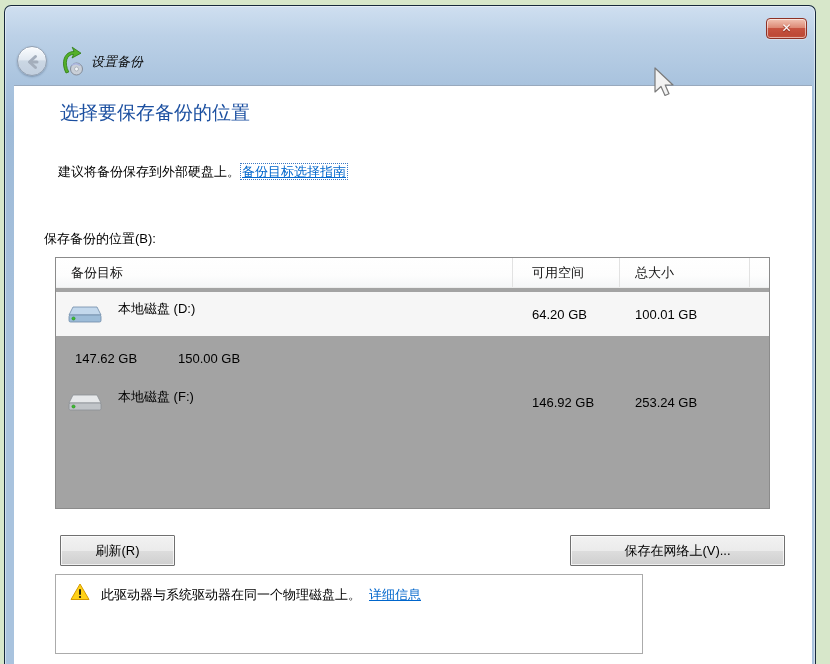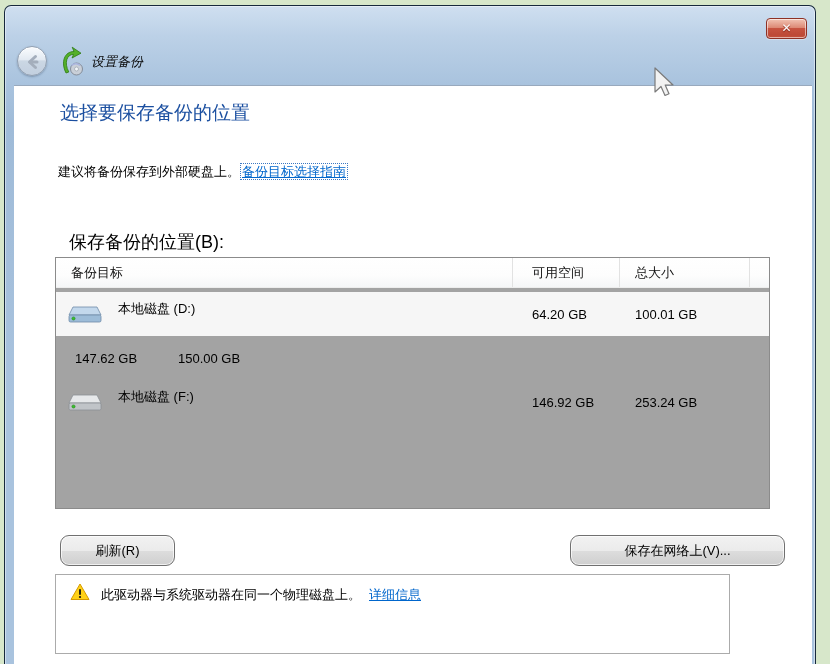--- a/index.html
+++ b/index.html
@@ -45,21 +45,21 @@
     position:absolute; left:9px; top:79px; width:798px; bottom:-40px; height:625px;
     background:#fff; border-top:1px solid #98a9bd;
   }
   .heading { position:absolute; left:46px; top:14px; font-size:19px; color:#1b4fa0; }
   .para { position:absolute; left:44px; top:77px; font-size:13px; }
   .guide-link {
     color:#0066cc; text-decoration:underline;
     border:1px dotted #3b78c3; padding:0 1px;
     cursor:pointer;
   }
-  .list-label { position:absolute; left:55px; top:144px; font-size:18px; }
+  .list-label { position:absolute; left:30px; top:144px; font-size:13px; }
   
   .lv {
     position:absolute; left:41px; top:171px; width:715px; height:252px;
     border:1px solid #8b8b8b; background:#a3a3a3; overflow:hidden;
   }
   .lv-head { display:flex; height:30px; align-items:stretch;
     border-bottom:1px solid #ededed; background:linear-gradient(to bottom,#ffffff,#fdfdfd 60%,#f5f6f7); }
   .hcell { display:flex; align-items:center; font-size:13px; color:#111;
     border-right:1px solid #e2e2e2; }
   .hc1 { width:457px; padding-left:15px; }
@@ -71,31 +71,31 @@
   .trow.selected { background:#f6f6f6; }
   .cell { font-size:13px; color:#000; }
   .c1 { width:457px; display:flex; padding-left:11px;gap:7px; }
   .c1 .name { margin-left:8px; }
   .c2 { width:107px; padding-left:19px; }
   .c3 { width:130px; padding-left:15px; }
   .disk-icon { width:36px; height:28px; flex:none; }
   
   .w7btn {
     position:absolute; height:31px;
-    border:1px solid #707070; border-radius:9px;
+    border:1px solid #707070; border-radius:1px;
     background:linear-gradient(to bottom,#f2f2f2 0%,#ebebeb 50%,#dddddd 51%,#cfcfcf 100%);
     box-shadow:inset 0 0 0 1px rgba(255,255,255,.7);
     font-size:13px; color:#000; text-align:center; line-height:29px; cursor:default;
     font-family:"Liberation Sans","DejaVu Sans",sans-serif;
   }
   .btn-refresh { left:46px; top:449px; width:115px; }
   .btn-network { left:556px; top:449px; width:215px; }
   
   .warnbox {
-    position:absolute; left:41px; top:488px; width:675px; height:80px;
+    position:absolute; left:41px; top:488px; width:588px; height:80px;
     border:1px solid #ababab; background:#fff;
   }
   .warn-icon { position:absolute; left:14px; top:8px; }
   .warn-text { position:absolute; left:45px; top:11px; font-size:13px; }
   .detail-link { color:#0066cc; text-decoration:underline; margin-left:8px; cursor:pointer; }
   
   .cursor { position:absolute; left:652px; top:66px; z-index:50; pointer-events:none; }
 </style>
 </head>
 <body>

